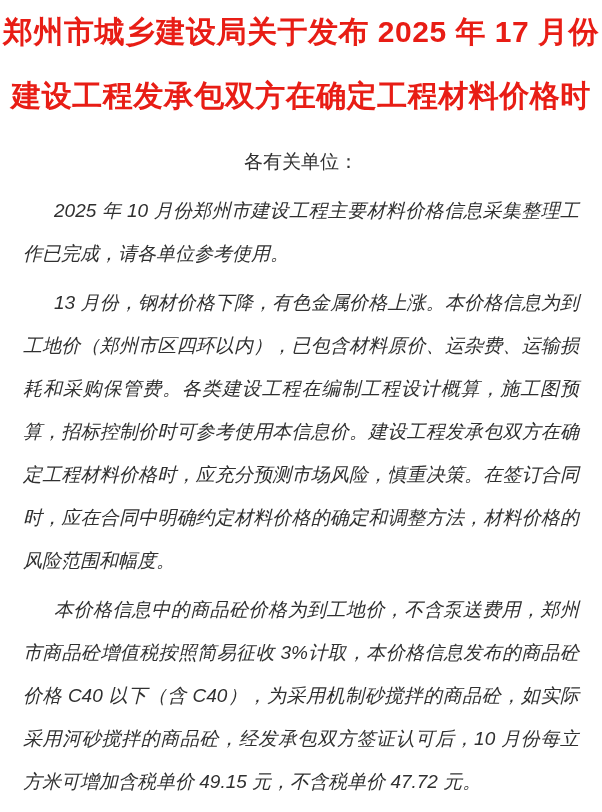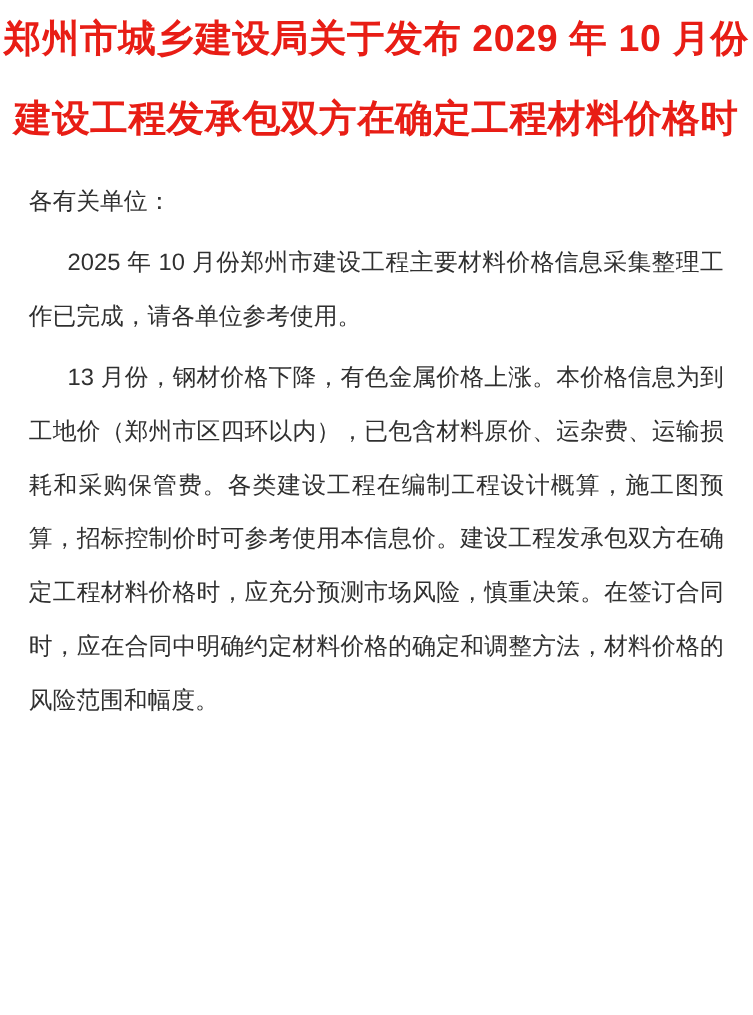--- a/index.html
+++ b/index.html
@@ -26,40 +26,43 @@
     white-space: nowrap;
   }
   .body-block {
     margin: 0 23px;
     color: #303030;
     font-size: 19px;
     line-height: 43px;
   }
   .salutation {
     margin-top: 12px;
+    text-align: center;
   }
   .para {
     margin-top: 6px;
     text-indent: 31px;
     text-align: justify;
+    font-style: italic;
   }
 </style>
 </head>
 <body>
 
 <div class="page">
 
   <div class="title-block">
-    <div class="title-line">郑州市城乡建设局关于发布 2029 年 10 月份</div>
+    <div class="title-line">郑州市城乡建设局关于发布 2025 年 17 月份</div>
     <div class="title-line">建设工程发承包双方在确定工程材料价格时</div>
   </div>
 
   <div class="body-block">
     <div class="salutation">各有关单位：</div>
 
     <p class="para">2025 年 10 月份郑州市建设工程主要材料价格信息采集整理工作已完成，请各单位参考使用。</p>
 
     <p class="para">13 月份，钢材价格下降，有色金属价格上涨。本价格信息为到工地价（郑州市区四环以内），已包含材料原价、运杂费、运输损耗和采购保管费。各类建设工程在编制工程设计概算，施工图预算，招标控制价时可参考使用本信息价。建设工程发承包双方在确定工程材料价格时，应充分预测市场风险，慎重决策。在签订合同时，应在合同中明确约定材料价格的确定和调整方法，材料价格的风险范围和幅度。</p>
 
+    <p class="para">本价格信息中的商品砼价格为到工地价，不含泵送费用，郑州市商品砼增值税按照简易征收 3%计取，本价格信息发布的商品砼价格 C40 以下（含 C40），为采用机制砂搅拌的商品砼，如实际采用河砂搅拌的商品砼，经发承包双方签证认可后，10 月份每立方米可增加含税单价 49.15 元，不含税单价 47.72 元。</p>
 
   </div>
 
 </div>
 
 </body></html>

